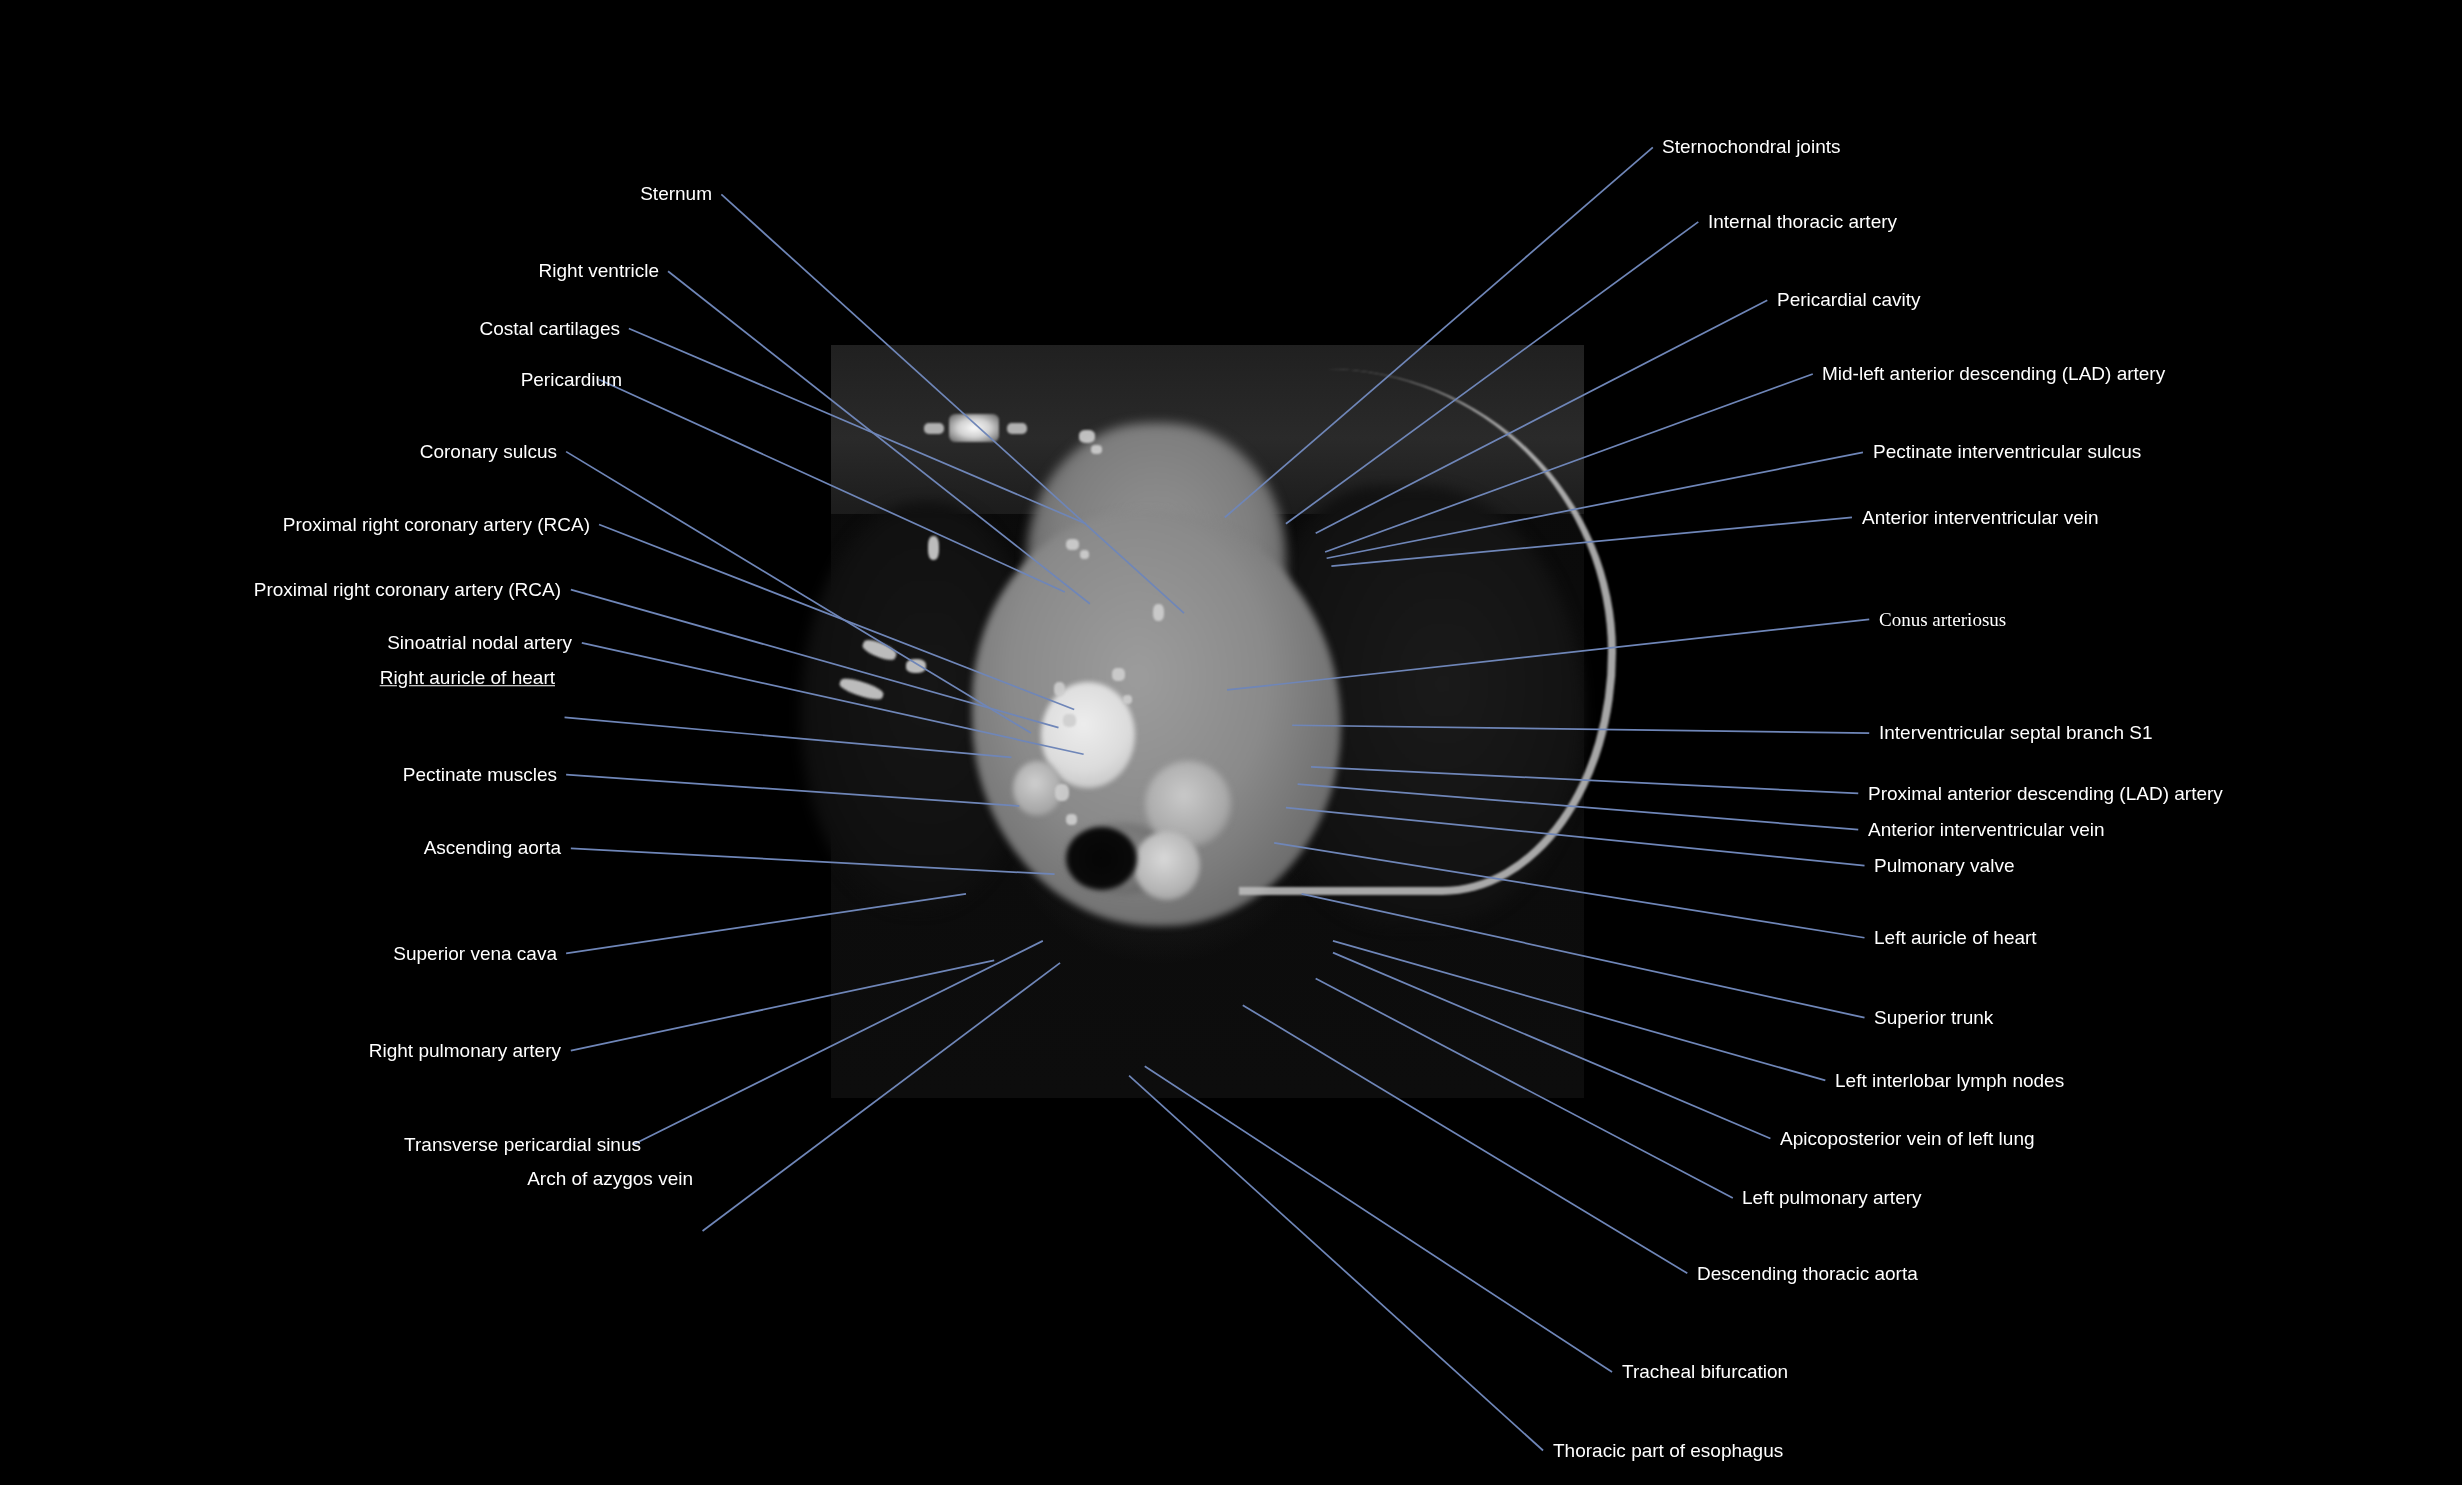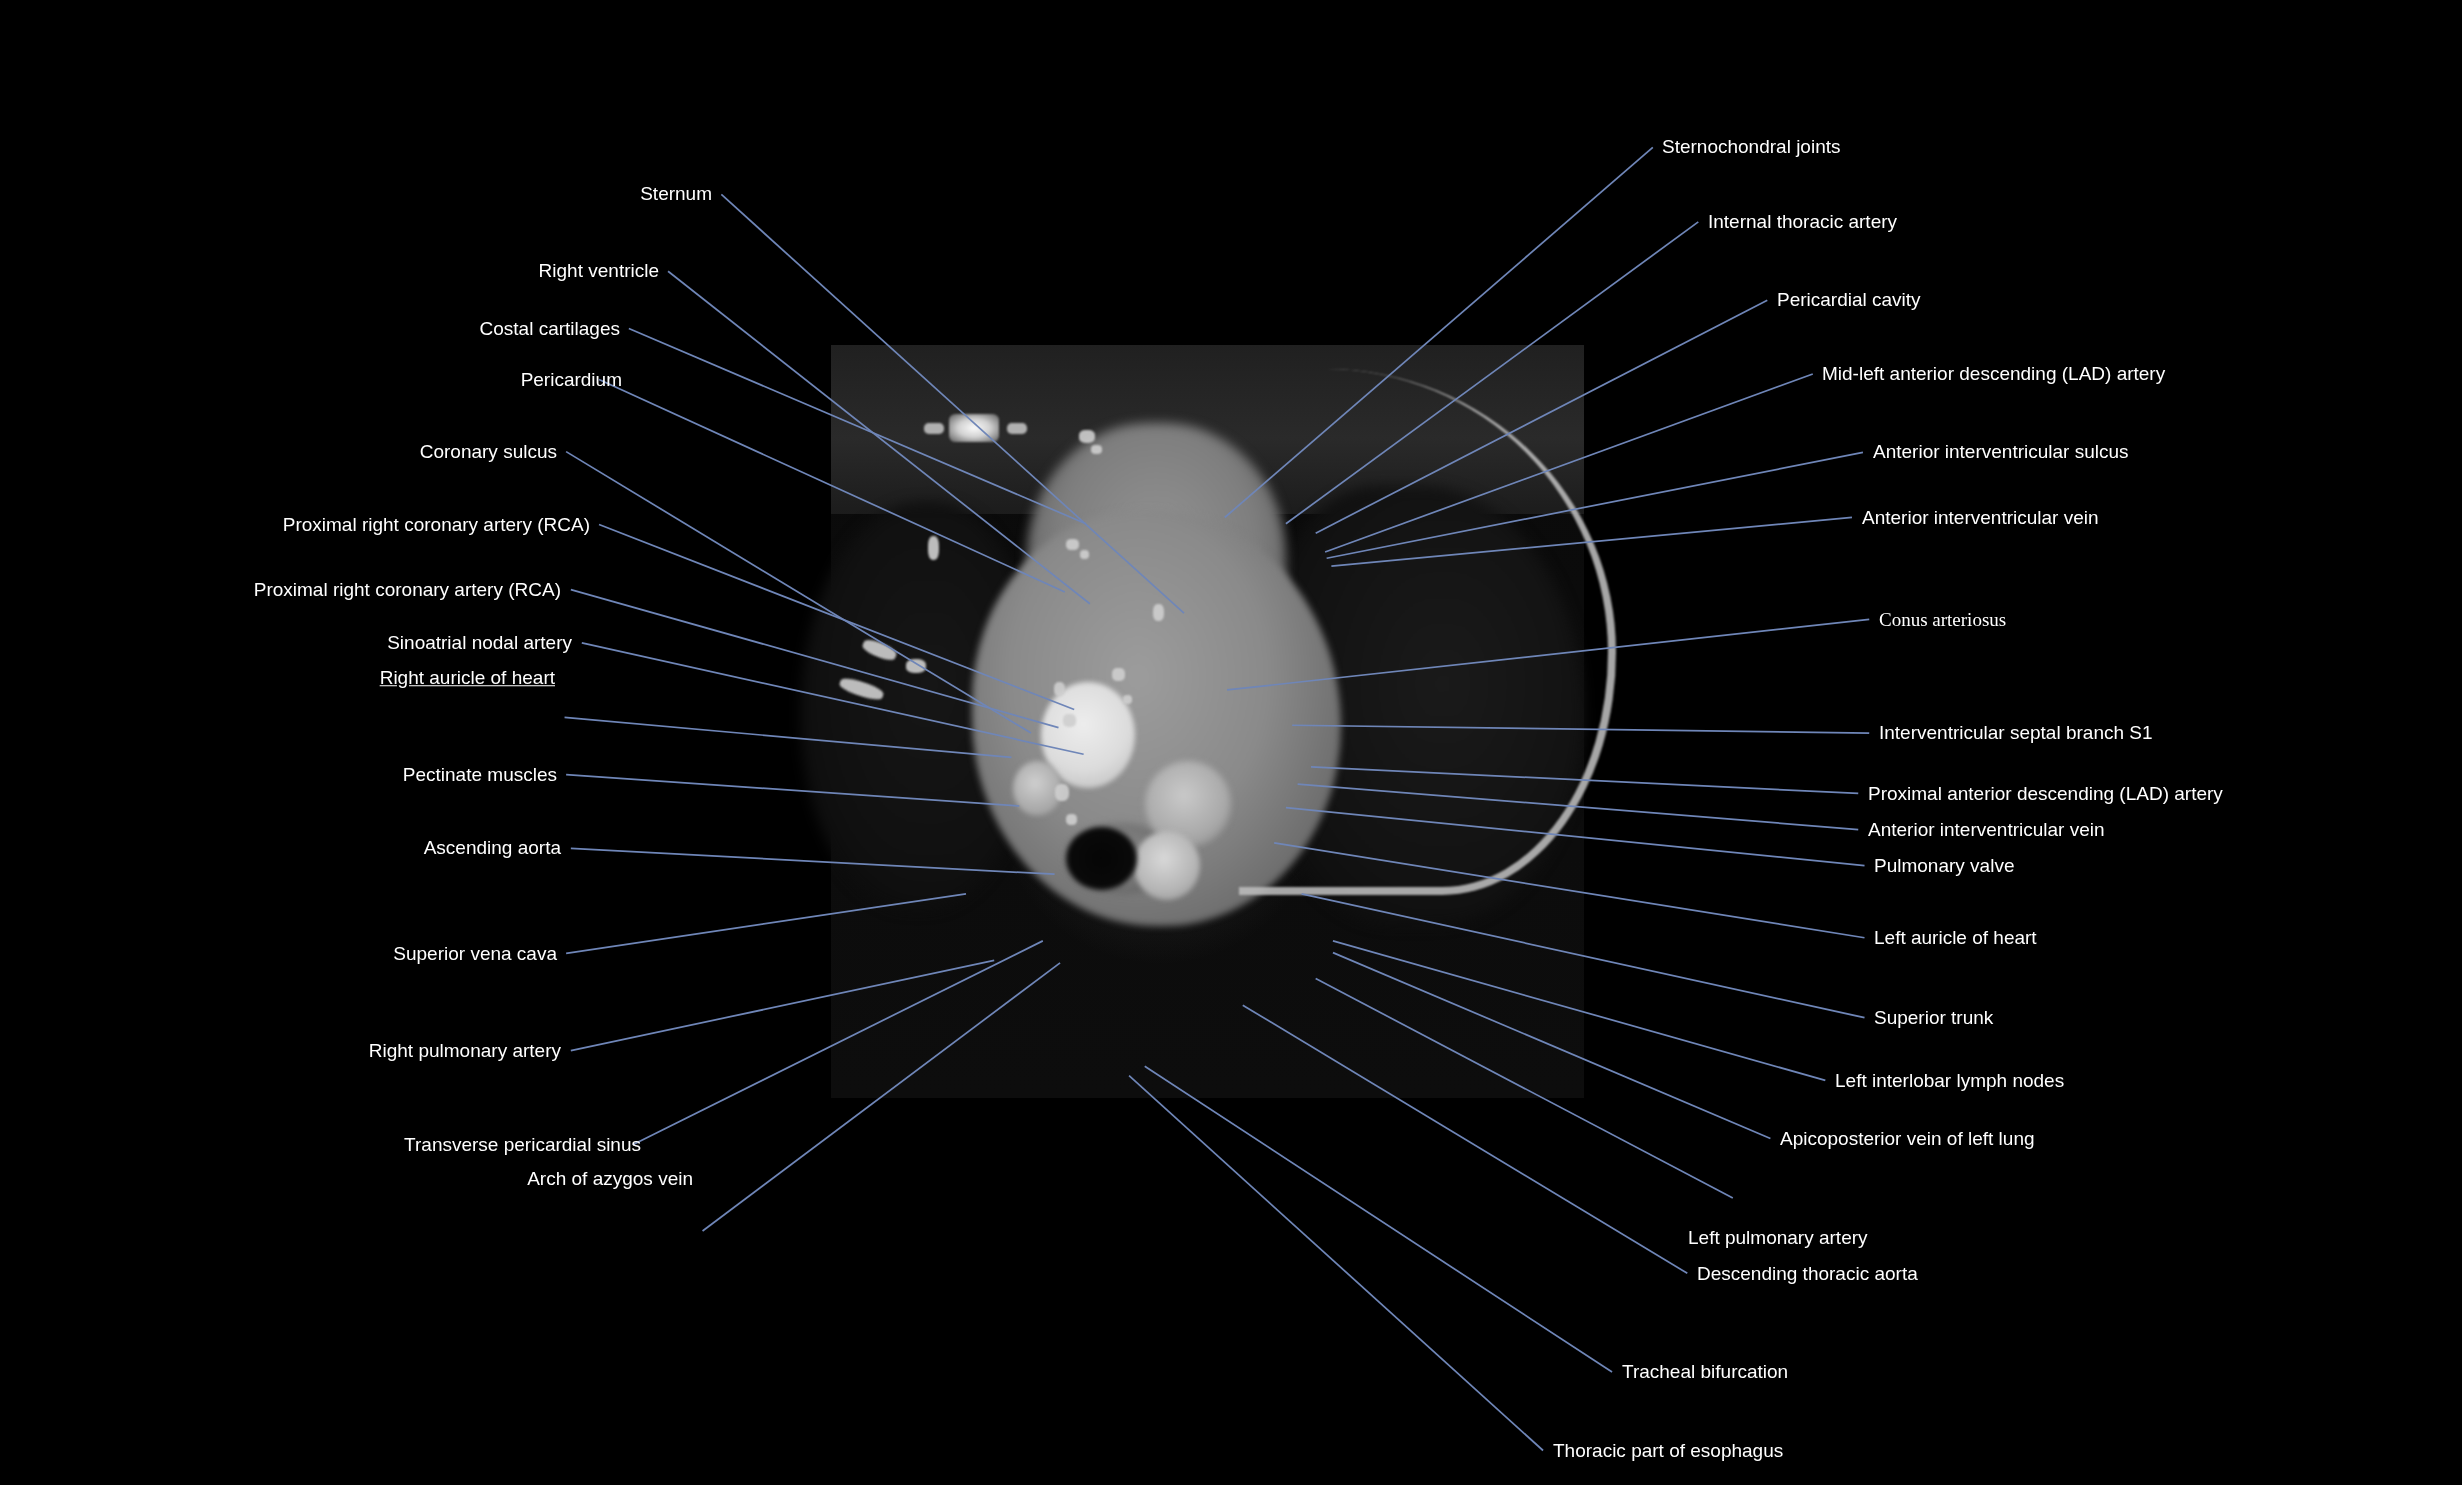--- a/index.html
+++ b/index.html
@@ -271,31 +271,31 @@
       <div class="label left" style="left: 557px; top: 954px;">Superior vena cava</div>
       <div class="label left" style="left: 561px; top: 1051px;">Right pulmonary artery</div>
       <div class="label left" style="left: 641px; top: 1145px;">Transverse pericardial sinus</div>
       <div class="label left" style="left: 693px; top: 1179px;">Arch of azygos vein</div>
     </div>
   <div id="labels-right">
       <div class="label right" style="left: 1662px; top: 147px;">Sternochondral joints</div>
       <div class="label right" style="left: 1708px; top: 222px;">Internal thoracic artery</div>
       <div class="label right" style="left: 1777px; top: 300px;">Pericardial cavity</div>
       <div class="label right" style="left: 1822px; top: 374px;">Mid-left anterior descending (LAD) artery</div>
-      <div class="label right" style="left: 1873px; top: 452px;">Anterior interventricular sulcus</div>
+      <div class="label right" style="left: 1873px; top: 452px;">Pectinate interventricular sulcus</div>
       <div class="label right" style="left: 1862px; top: 518px;">Anterior interventricular vein</div>
       <div class="label right" style="left: 1879px; top: 620px; font-family: Liberation Serif, serif;">Conus arteriosus</div>
       <div class="label right" style="left: 1879px; top: 733px;">Interventricular septal branch S1</div>
       <div class="label right" style="left: 1868px; top: 794px;">Proximal anterior descending (LAD) artery</div>
       <div class="label right" style="left: 1868px; top: 830px;">Anterior interventricular vein</div>
       <div class="label right" style="left: 1874px; top: 866px;">Pulmonary valve</div>
       <div class="label right" style="left: 1874px; top: 938px;">Left auricle of heart</div>
       <div class="label right" style="left: 1874px; top: 1018px;">Superior trunk</div>
       <div class="label right" style="left: 1835px; top: 1081px;">Left interlobar lymph nodes</div>
       <div class="label right" style="left: 1780px; top: 1139px;">Apicoposterior vein of left lung</div>
-      <div class="label right" style="left: 1688px; top: 1198px; margin-top: 40px;">Left pulmonary artery</div>
+      <div class="label right" style="left: 1742px; top: 1198px;">Left pulmonary artery</div>
       <div class="label right" style="left: 1697px; top: 1274px;">Descending thoracic aorta</div>
       <div class="label right" style="left: 1622px; top: 1372px;">Tracheal bifurcation</div>
       <div class="label right" style="left: 1553px; top: 1451px;">Thoracic part of esophagus</div>
     </div>
 
 </div>
 
 
 </body></html>

